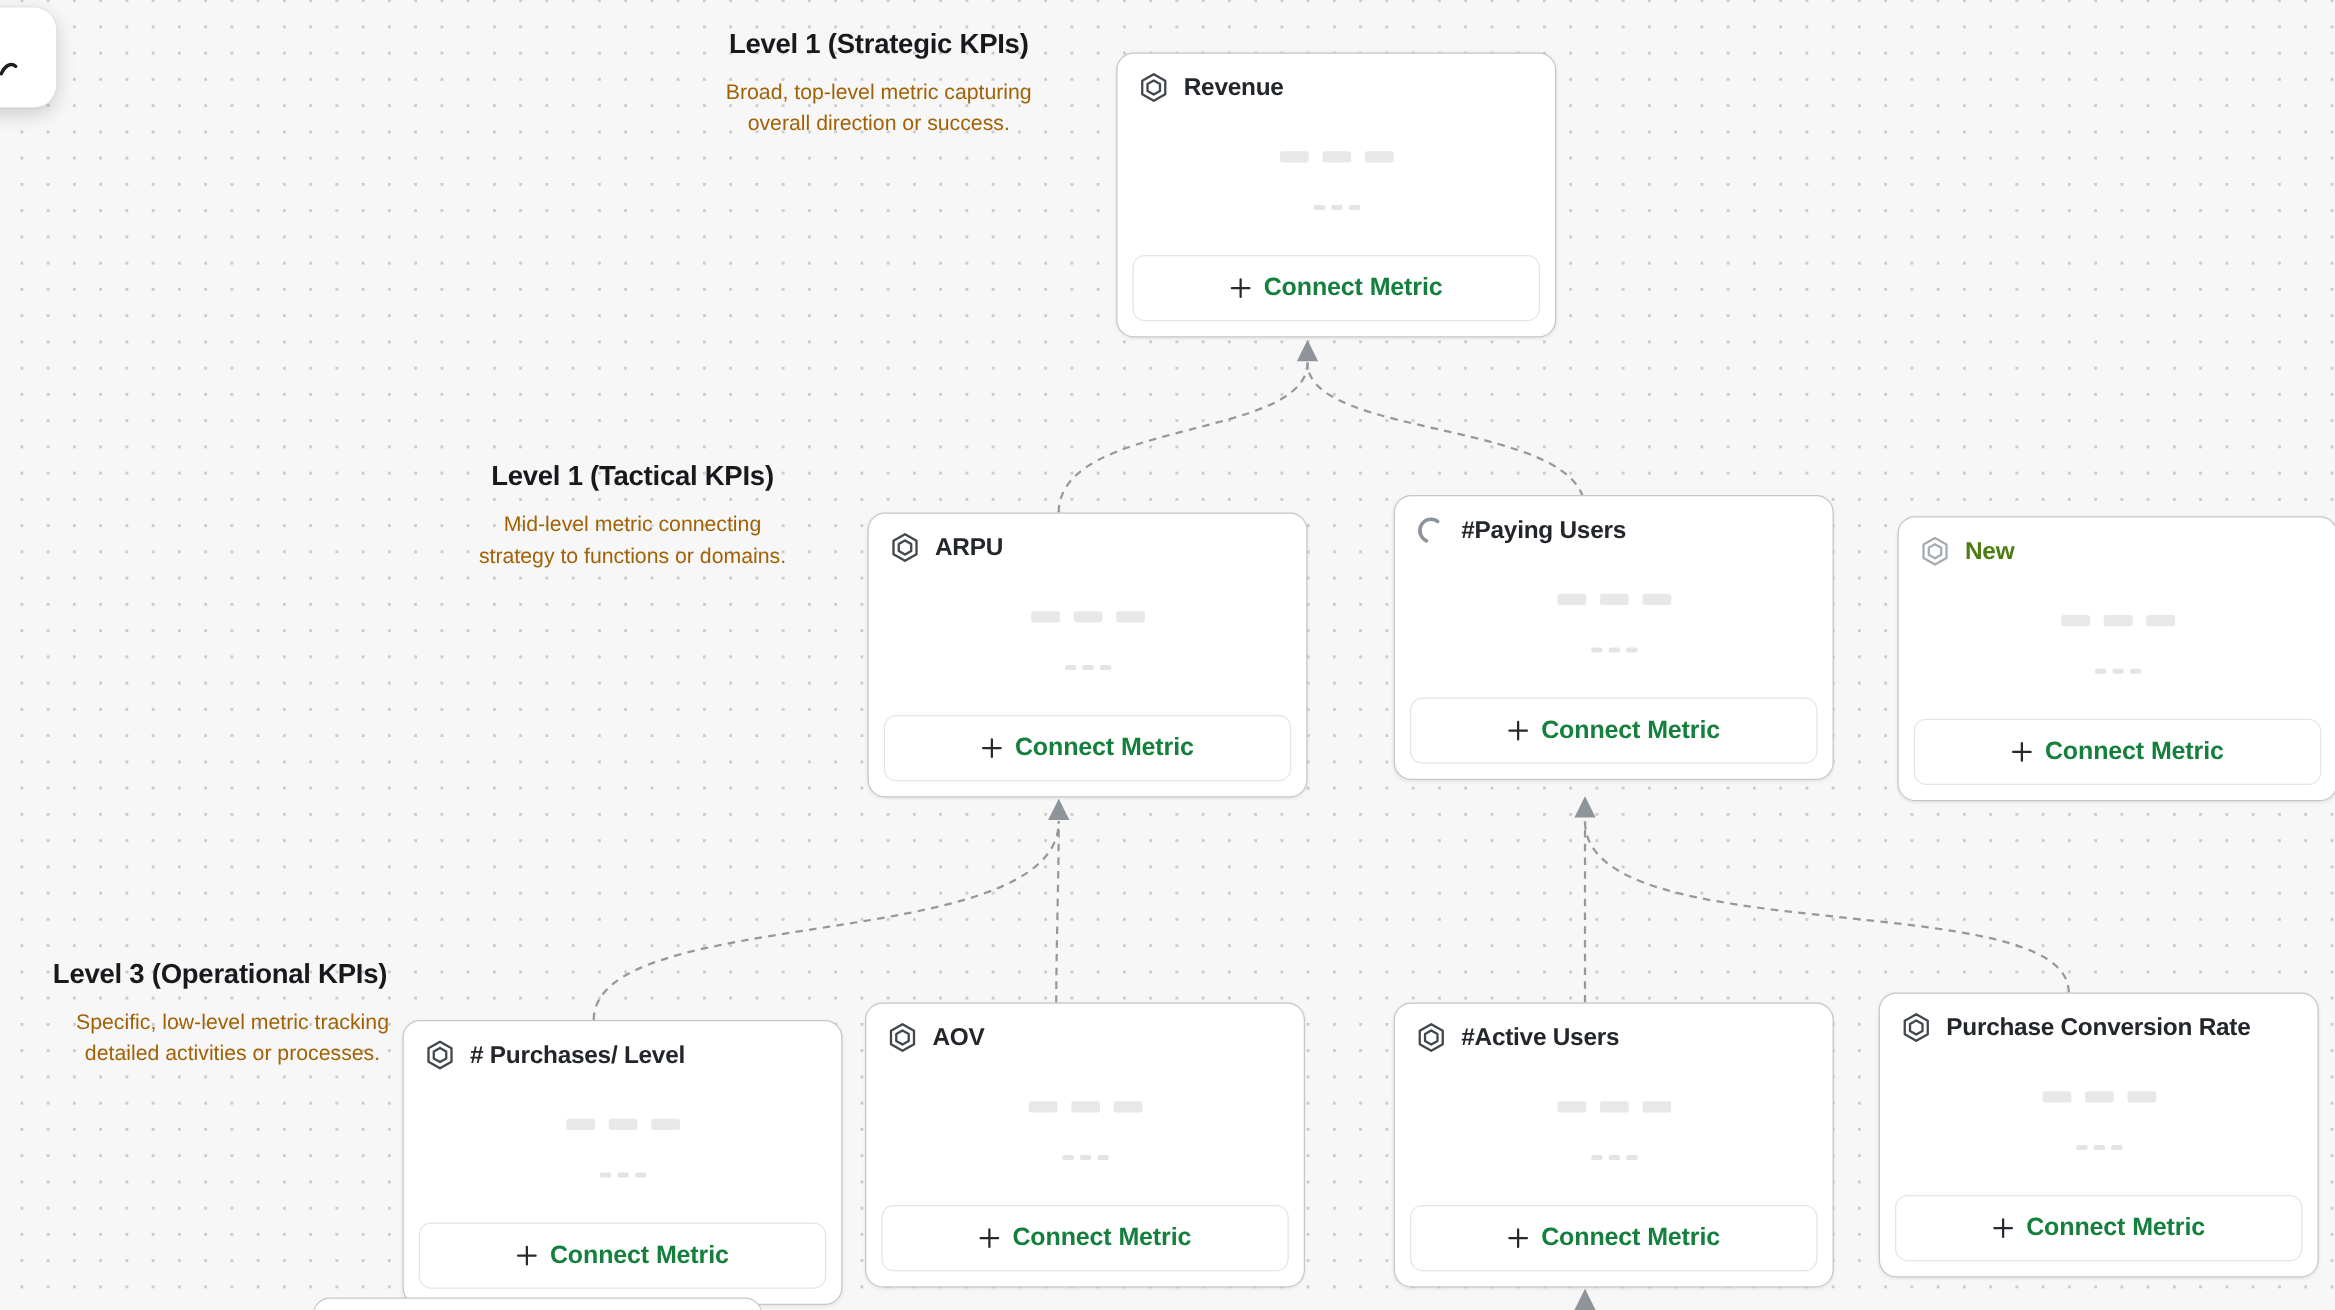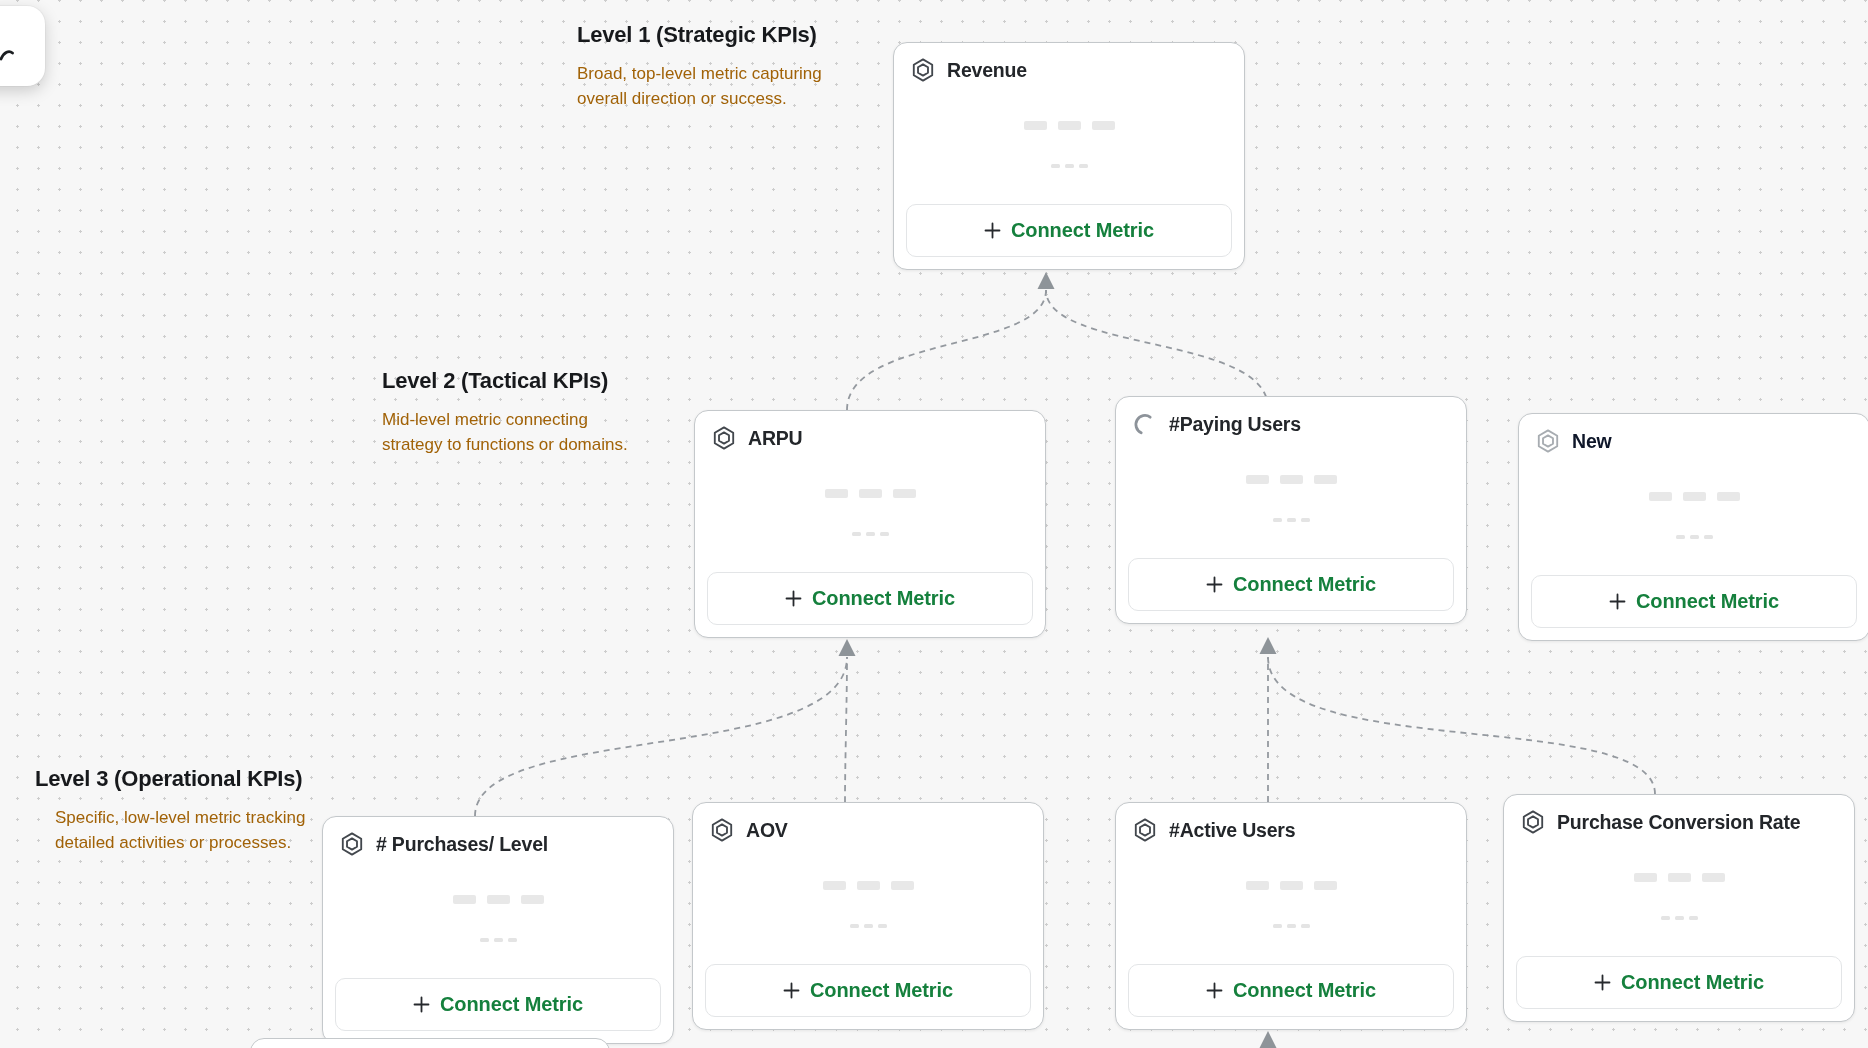--- a/index.html
+++ b/index.html
@@ -23,21 +23,21 @@
   }
   #edges path {
     fill: none;
     stroke: #94999f;
     stroke-width: 1.8;
     stroke-dasharray: 6 5;
   }
   #edges polygon { fill: #8e9499; }
 
   
-  .level-header { position: absolute; }
+  .level-header { position: absolute; text-align: center; }
   .level-title {
     font-size: 22px; font-weight: 700; color: #17191c;
     letter-spacing: -0.2px; margin: 0 0 14px 0;
   }
   .level-desc {
     font-size: 17px; color: #a16207; line-height: 1.45; margin: 0;
   }
   .lvl1 { left: 577px; top: 22px; }  .lvl1 .level-desc { width: 252px; }
   .lvl2 { left: 382px; top: 368px; } .lvl2 .level-desc { width: 248px; }
   .lvl3 { left: 35px;  top: 766px; } .lvl3 .level-desc { width: 262px; margin-left: 20px; }
@@ -55,21 +55,21 @@
   .card-head {
     position: absolute; left: 16px; top: 14px; right: 12px;
     display: flex; align-items: center; gap: 11px;
   }
   .card-icon { width: 26px; height: 26px; flex: 0 0 auto; display: inline-flex; }
   .card-icon svg { width: 26px; height: 26px; }
   .card-title {
     font-size: 19.5px; font-weight: 600; color: #23262a;
     letter-spacing: -0.2px; white-space: nowrap; overflow: hidden;
   }
-  .card.placeholder .card-title { color: #0f172a; }
+  .card.placeholder .card-title { color: #4d7c0f; }
   .card.placeholder .icon-hex path { stroke: #a7acb1; }
 
   .skel-row1, .skel-row2 {
     position: absolute; left: 0; right: 0;
     display: flex; justify-content: center;
   }
   .skel-row1 { top: 78px; gap: 11px; }
   .skel-row1 i { width: 23px; height: 9px; background: #e8e8e8; border-radius: 2px; }
   .skel-row2 { top: 121px; gap: 5px; }
   .skel-row2 i { width: 9px; height: 3.5px; background: #e4e4e4; border-radius: 1.5px; }
@@ -126,21 +126,21 @@
 
   <path d="M1267,1048 C1265,1045 1270,1043 1268,1040"></path>
   <polygon points="1268,1031 1259.5,1048 1276.5,1048"></polygon>
 </svg>
 
 <div class="level-header lvl1">
   <h2 class="level-title">Level 1 (Strategic KPIs)</h2>
   <p class="level-desc">Broad, top-level metric capturing overall direction or success.</p>
 </div>
 <div class="level-header lvl2">
-  <h2 class="level-title">Level 2 (Tactical KPIs)</h2>
+  <h2 class="level-title">Level 1 (Tactical KPIs)</h2>
   <p class="level-desc">Mid-level metric connecting strategy to functions or domains.</p>
 </div>
 <div class="level-header lvl3">
   <h2 class="level-title">Level 3 (Operational KPIs)</h2>
   <p class="level-desc">Specific, low-level metric tracking detailed activities or processes.</p>
 </div>
 
 <div id="cards-layer">
     <div class="card" style="left: 893px; top: 42px;">
     <div class="card-head">

